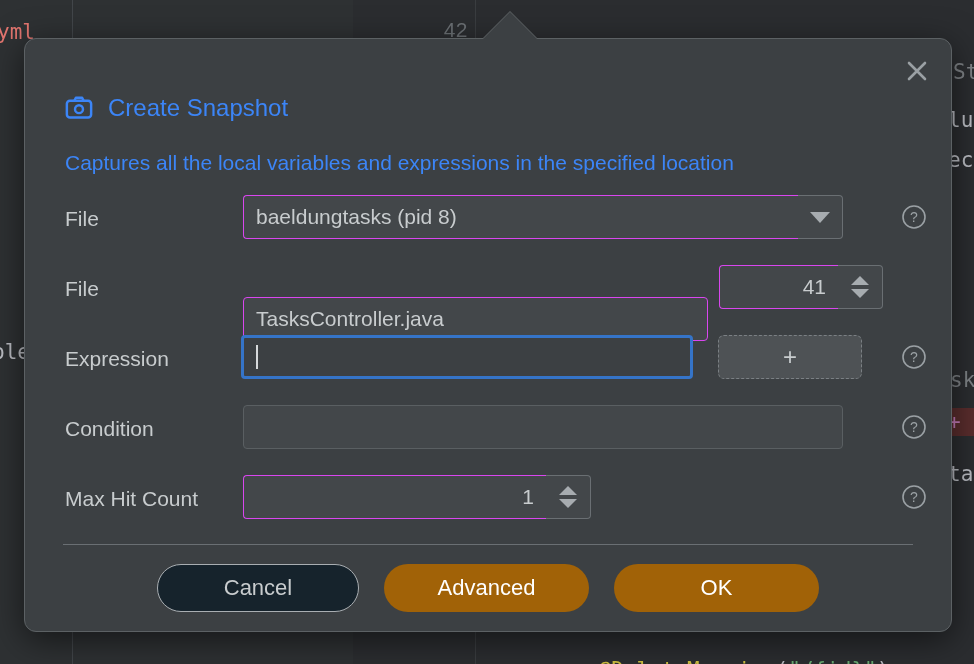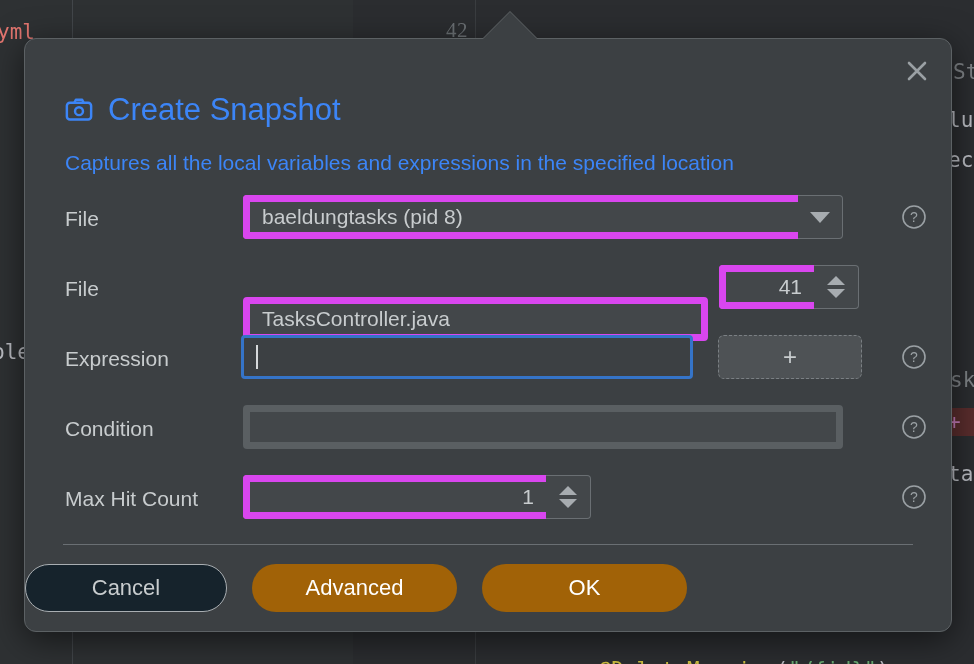--- a/index.html
+++ b/index.html
@@ -31,21 +31,21 @@
   .bg-gutter-sep {
     position: absolute;
     left: 475px; top: 0; width: 1px; bottom: 0;
     background: #3a3d40;
   }
   .bg-linenum {
     position: absolute;
     width: 110px;
     text-align: right;
     color: #6b7074;
-    font-family: Liberation Serif, serif;
+    font-family: Liberation Sans, sans-serif;
     font-size: 21px;
     letter-spacing: .5px;
   }
   .bg-code {
     position: absolute;
     font-family: "DejaVu Sans Mono", monospace;
     font-size: 21px;
     white-space: pre;
   }
   .tok-ann  { color: #d0c040; }
@@ -123,21 +123,21 @@
   .dlg-title {
     position: absolute;
     left: 40px; top: 55px;
     display: flex;
     align-items: center;
     gap: 15px;
   }
   .cam-icon { width: 28px; height: 28px; display:block; }
   .dlg-title-text {
     color: #3c85f7;
-    font-size: 31px;
+    font-size: 24px;
     font-weight: 400;
     line-height: 1;
   }
   .dlg-subtitle {
     position: absolute;
     left: 40px; top: 112px;
     color: #3c85f7;
     font-size: 21px;
   }
 
@@ -160,21 +160,21 @@
 
   .ctrl {
     position: absolute;
     height: 44px;
     top: 0;
     display: flex;
     align-items: stretch;
   }
   .textbox {
     background: #43474a;
-    border: 7px solid #d946ef;
+    border: 1px solid #d946ef;
     border-radius: 4px;
     color: #c8ccce;
     font-size: 21px;
     display: flex;
     align-items: center;
     padding: 0 12px;
     height: 100%;
     overflow: hidden;
     white-space: nowrap;
   }
@@ -247,20 +247,21 @@
     left: 38px; right: 38px;
     top: 505px;
     height: 1px;
     background: #6a6f73;
   }
   .btn-row {
     position: absolute;
     left: 0; right: 0;
     top: 525px;
     display: flex;
+    justify-content: center;
     gap: 25px;
   }
   .btn {
     height: 48px;
     border-radius: 24px;
     font-size: 22px;
     display: flex;
     align-items: center;
     justify-content: center;
     cursor: pointer;
@@ -339,21 +340,21 @@
           <text x="13" y="18" text-anchor="middle" font-size="14" fill="#9aa0a4" font-family="Liberation Sans, sans-serif">?</text>
         </svg>
       </div>
     </div>
 
     <div class="row">
       <div class="lbl">File</div>
       <div class="ctrl" style="left:218px; width:465px;">
         <div class="textbox" style="flex:1;margin-top:32px;">TasksController.java</div>
       </div>
-      <div class="ctrl" style="left:694px; width:140px;">
+      <div class="ctrl" style="left:694px; width:164px;">
         <div class="textbox right combo-text" style="flex:1;">41</div>
         <div class="stepper">
           <span class="tri-up"></span>
           <span class="tri-down"></span>
         </div>
       </div>
     </div>
 
     <div class="row">
       <div class="lbl">Expression</div>

